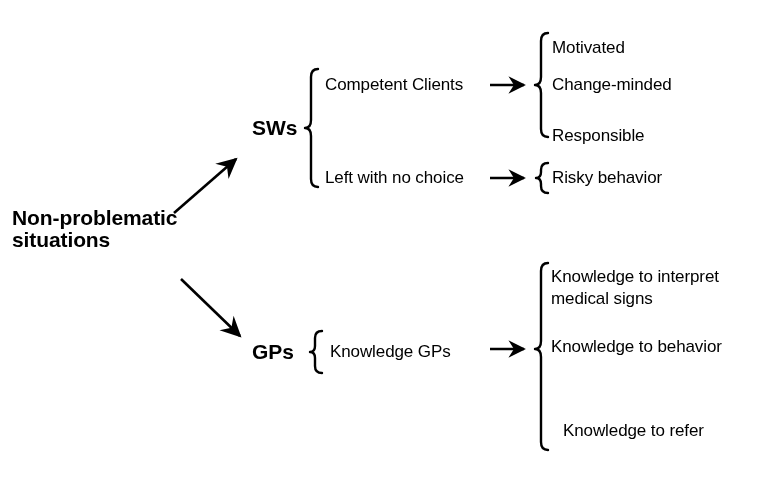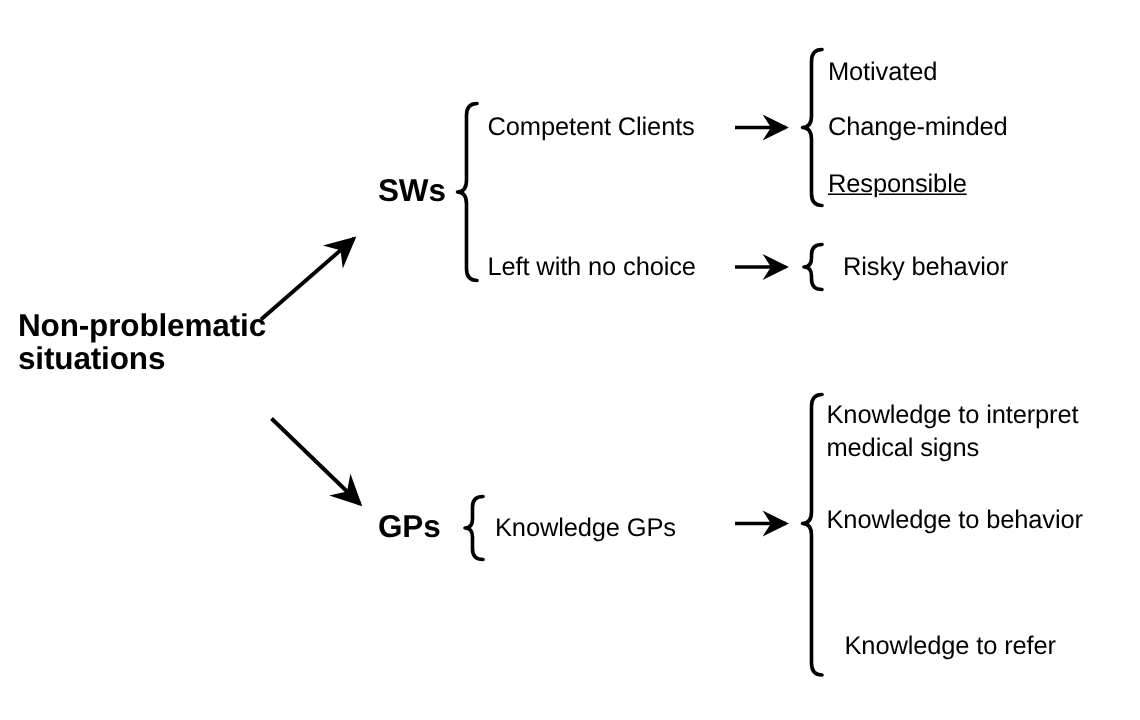--- a/index.html
+++ b/index.html
@@ -47,22 +47,22 @@
   
   #sws-label { left: 252px; top: 117px; }
   #gps-label { left: 252px; top: 341px; }
   
   #competent-clients-label { left: 325px; top: 74px; }
   #left-no-choice-label    { left: 325px; top: 167px; }
   #competent-gps-label     { left: 330px; top: 341px; }
   
   #motivated-label      { left: 552px; top: 37px; }
   #change-minded-label  { left: 552px; top: 74px; }
-  #responsible-label    { left: 552px; top: 112px; text-decoration: underline; }
-  #risky-behavior-label { left: 552px; top: 167px; margin-left: 10px; }
+  #responsible-label    { left: 552px; top: 125px; }
+  #risky-behavior-label { left: 552px; top: 167px; }
   
   #know-interpret-label { left: 551px; top: 266px; }
   #know-diagnose-label  { left: 551px; top: 336px; }
   #know-treat-label     { left: 551px; top: 378px; }
   #know-refer-label     { left: 551px; top: 420px; margin-left: 12px; }
 </style>
 </head>
 <body>
 
 <div id="diagram">

